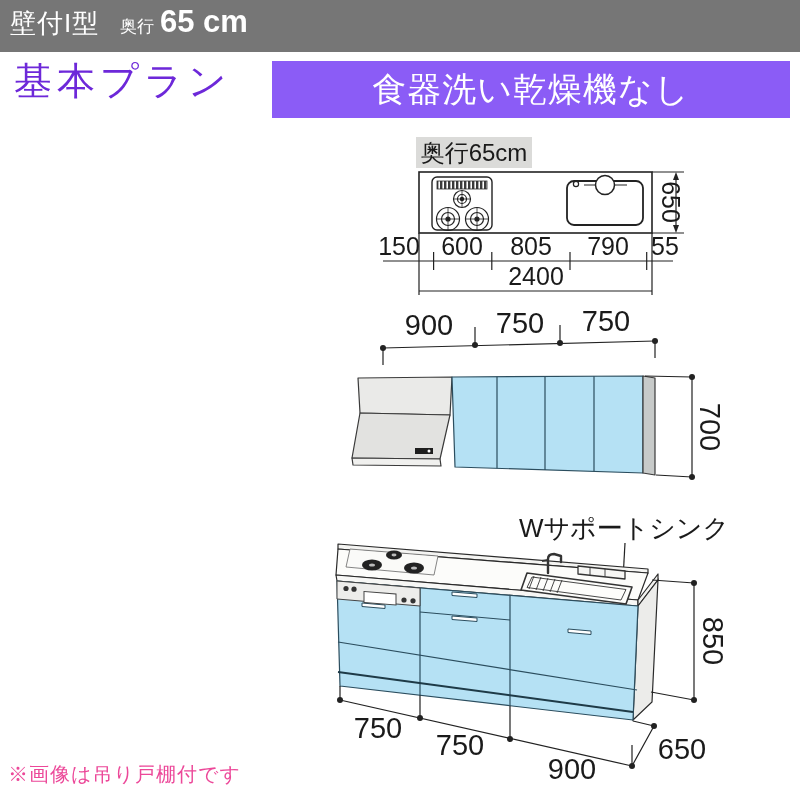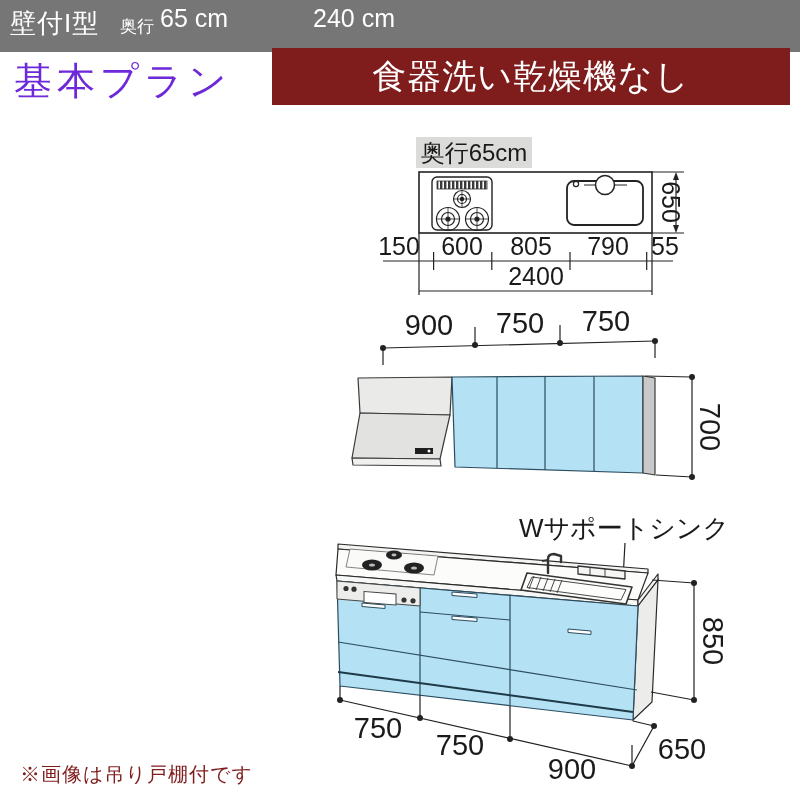--- a/index.html
+++ b/index.html
@@ -7,58 +7,57 @@
     width:800px;height:800px;position:relative;background:#ffffff;
     font-family:"Liberation Sans", sans-serif;overflow:hidden;
   }
   
   .header-bar{
     position:absolute;left:0;top:0;width:800px;height:52px;
     background:#767676;color:#fff;
   }
   .header-bar .type{position:absolute;left:10px;top:6px;font-size:26px;letter-spacing:1px;}
   .header-bar .small-label{position:absolute;top:15px;font-size:17px;}
-  .header-bar .big-value{position:absolute;top:4px;font-size:25px;}
+  .header-bar .big-value{position:absolute;top:4px;font-size:31px;font-weight:bold;}
   .lbl-depth{left:120px;text-align:center;}
   .val-depth{left:160px;}
   .lbl-width{left:280px;margin-top:39px;}
   .val-width{left:313px;}
 
   .plan-title{
     position:absolute;left:14px;top:56px;font-size:38px;color:#6d28d9;
     letter-spacing:5px;
   }
   .banner{
-    position:absolute;left:272px;top:48px;width:518px;height:57px;
-    background:#7f1d1d;color:#ffffff;font-size:34px;
+    position:absolute;left:272px;top:61px;width:518px;height:57px;
+    background:#8b5cf6;color:#ffffff;font-size:34px;
     display:flex;align-items:center;justify-content:center;
     letter-spacing:1px;
   }
   .footnote{
-    position:absolute;left:20px;top:761px;font-size:20px;color:#7f1d1d;
+    position:absolute;left:8px;top:761px;font-size:20px;color:#ec4899;
     letter-spacing:1px;
   }
   svg{position:absolute;overflow:visible;}
   svg text{font-family:"Liberation Sans", sans-serif;fill:#1a1a1a;}
   .dim-num{font-size:25px;}
   .dim-num-lg{font-size:29px;}
   .chip-text{font-size:24px;}
   .sink-label{font-size:26px;}
   .thin{stroke:#222;stroke-width:1.2;fill:none;}
   .outline{stroke:#222;stroke-width:1.6;fill:#ffffff;}
 </style>
 </head>
 <body>
 
 <div class="header-bar">
   <span class="type">壁付I型</span>
   <span class="small-label lbl-depth">奥行</span>
   <span class="big-value val-depth">65 cm</span>
   <span class="small-label lbl-width">間口</span>
-  <span class="big-value val-width">240 cm</span>
 </div>
 
 <div class="plan-title">基本プラン</div>
 <div class="banner">
   <span>食器洗い乾燥機なし</span>
 </div>
 
 <svg style="left:380px;top:135px;" width="340" height="175" viewBox="0 0 340 175">
   <defs>
     <pattern id="grillhatch" width="4" height="8" patternUnits="userSpaceOnUse">

